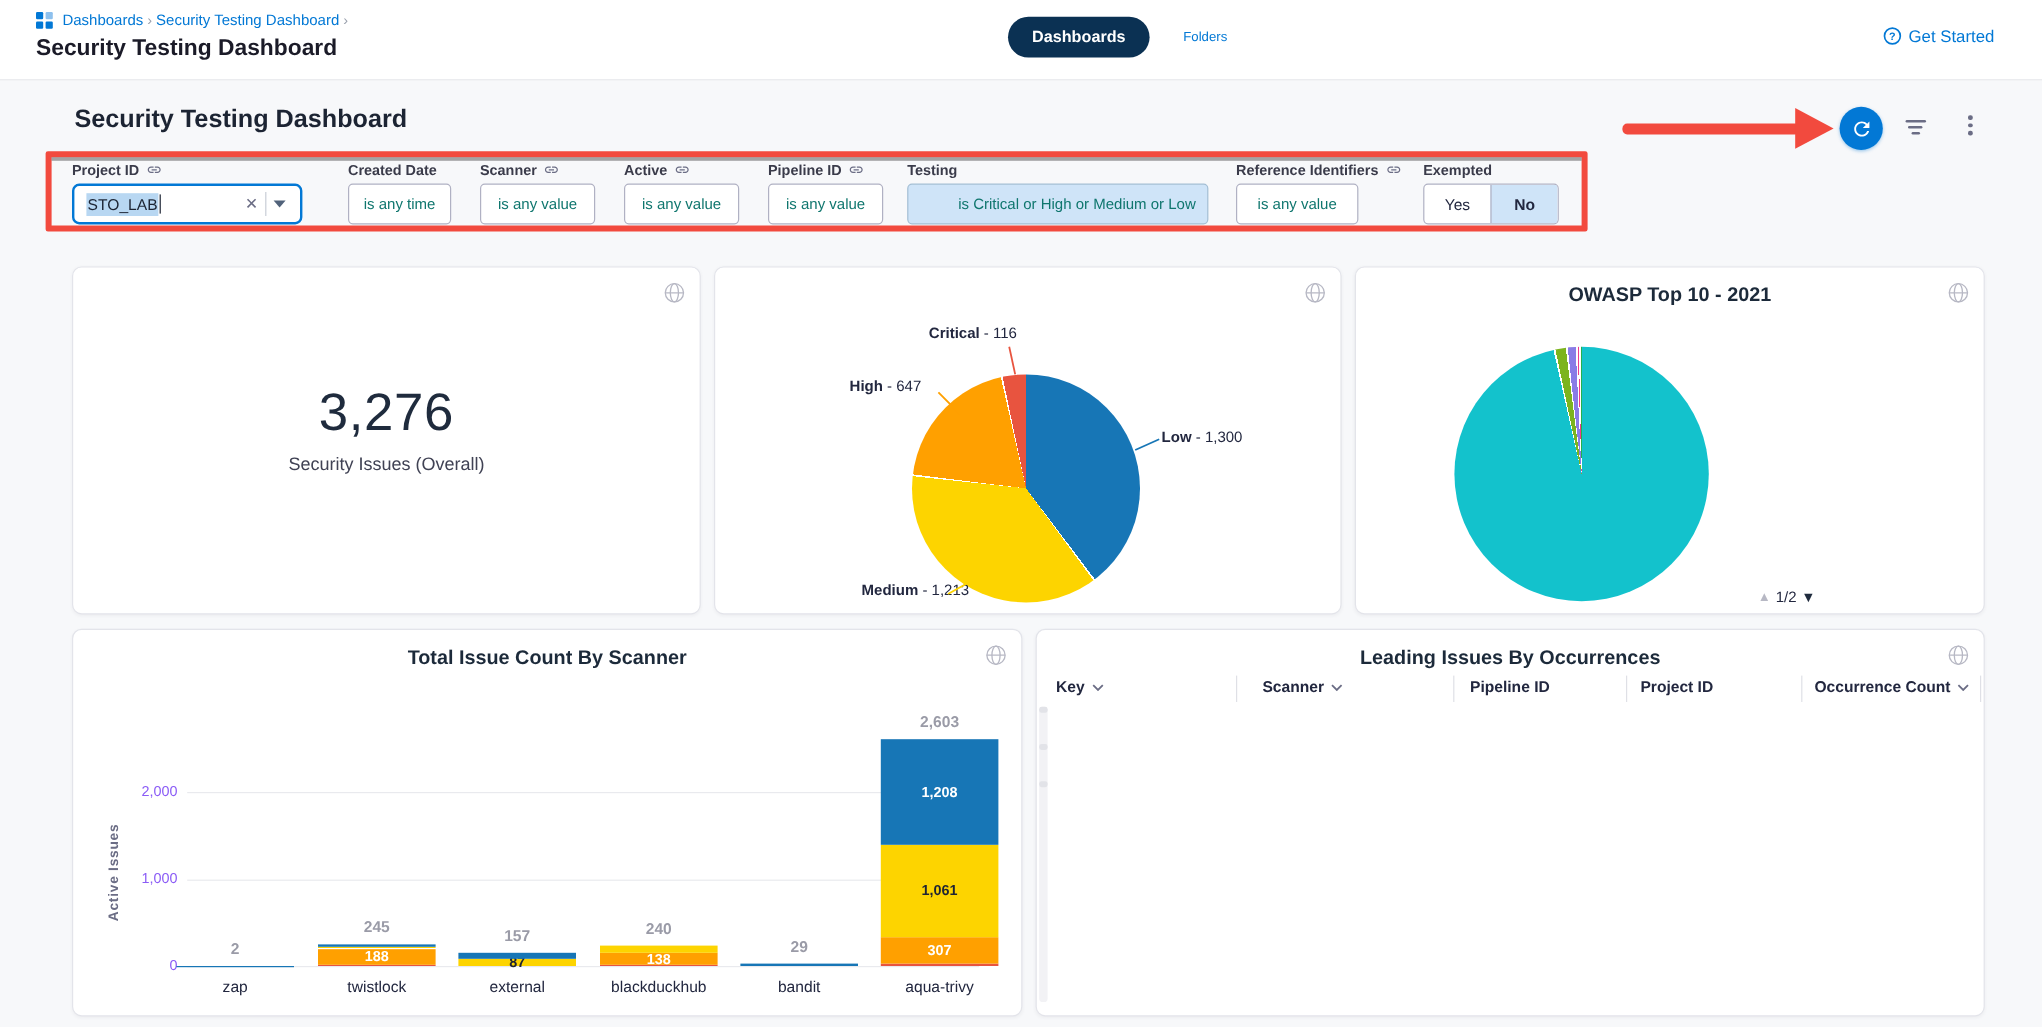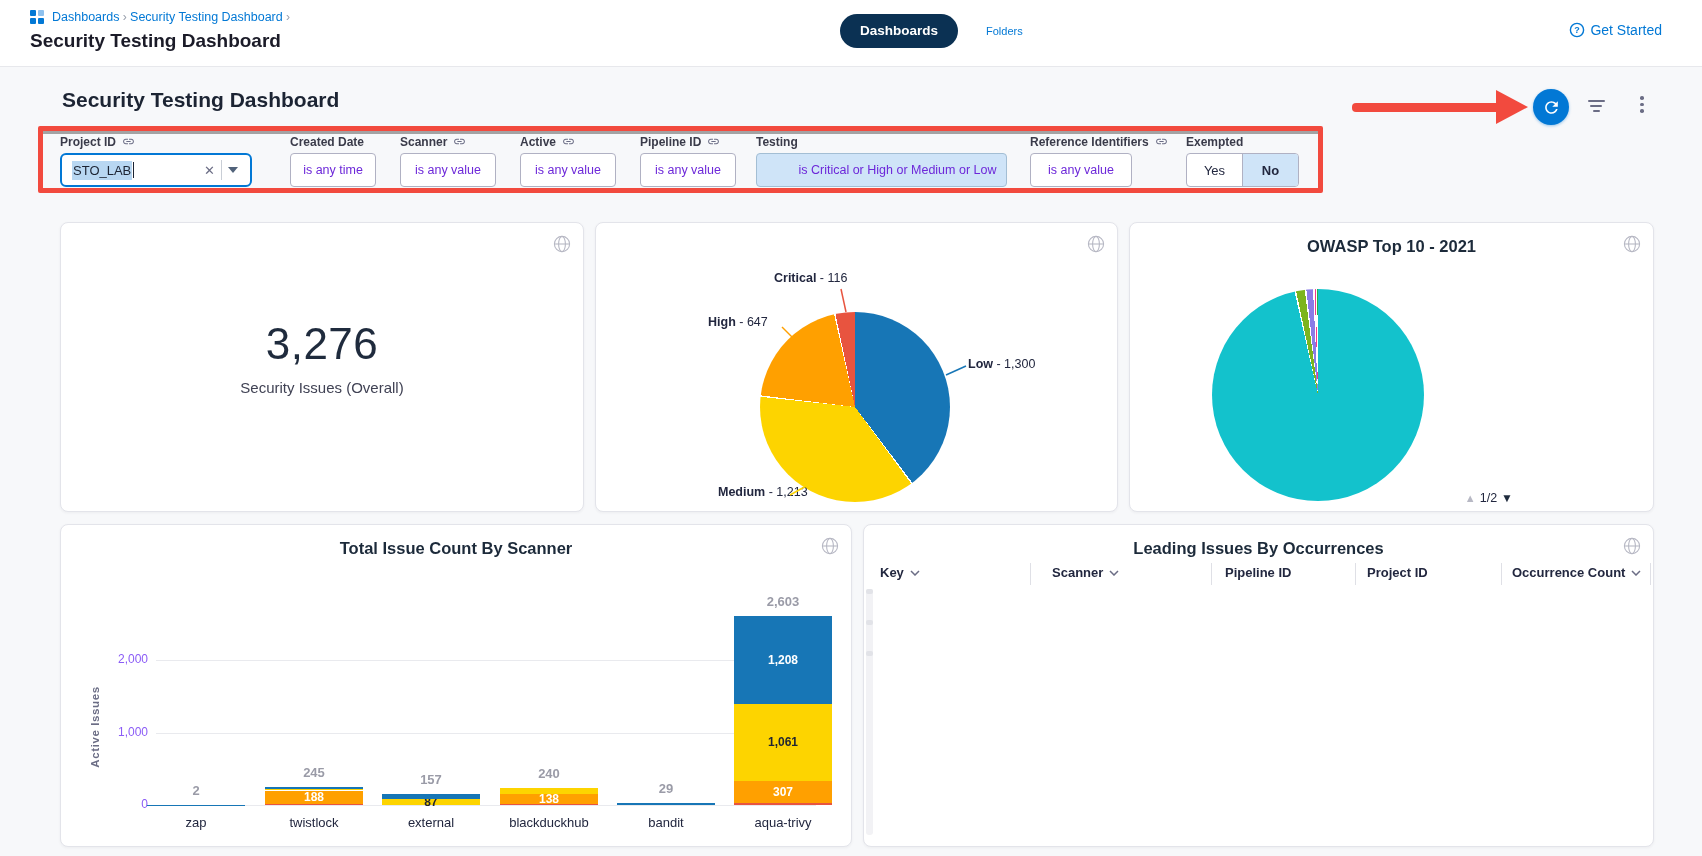--- a/index.html
+++ b/index.html
@@ -32,21 +32,21 @@
   .kebab i{display:block;width:3.5px;height:3.5px;border-radius:50%;background:#6b6d85;margin:0 auto 3px;}
   
   .anno-box{position:absolute;left:38px;top:126px;width:1285px;height:67px;border:5px solid #f24a3e;border-radius:2px;box-sizing:border-box;pointer-events:none;z-index:5;}
   .anno-box::after{content:"";position:absolute;left:0;top:0;width:100%;height:3px;background:rgba(60,60,60,.45);}
   .arrow-shaft{position:absolute;left:1352px;top:103px;width:148px;height:9px;background:#f24a3e;border-radius:4px;z-index:6;}
   .arrow-head{position:absolute;left:1496px;top:90px;width:0;height:0;border-left:32px solid #f24a3e;border-top:17px solid transparent;border-bottom:17px solid transparent;z-index:6;}
   
   .fgroup{position:absolute;top:134px;z-index:3;}
   .f-label-row{display:flex;align-items:center;gap:6px;height:15px;margin-bottom:4px;}
   .f-label{font-size:12px;font-weight:600;color:#3a3b4a;white-space:nowrap;}
-  .fbtn{height:34px;box-sizing:border-box;border:1px solid #b0b1c3;border-radius:4px;background:#fff;display:flex;align-items:center;justify-content:center;font-size:12.5px;color:#6d28d9;cursor:pointer;white-space:nowrap;}
+  .fbtn{height:34px;box-sizing:border-box;border:1px solid #b0b1c3;border-radius:4px;background:#fff;display:flex;align-items:center;justify-content:center;font-size:12.5px;color:#0f766e;cursor:pointer;white-space:nowrap;}
   .fbtn.selected{background:#cfe4f8;border-color:#a3bed4;}
   .combo{height:34px;box-sizing:border-box;border:2px solid #0278d5;border-radius:6px;background:#fff;display:flex;align-items:center;padding:0 6px 0 10px;cursor:text;}
   .combo .sel{background:#b8d7f2;font-size:13px;color:#1c2433;padding:2px 1px;}
   .combo .cursor{width:1px;height:16px;background:#1c2433;margin-left:1px;}
   .combo .x{margin-left:auto;color:#6b6d85;font-size:13px;cursor:pointer;padding:0 6px;}
   .combo .vline{width:1px;height:20px;background:#c9ced6;}
   .combo .caret{width:0;height:0;border-left:5px solid transparent;border-right:5px solid transparent;border-top:6px solid #51627a;margin:0 6px;cursor:pointer;}
   .seg{display:flex;height:34px;box-sizing:border-box;border:1px solid #b0b1c3;border-radius:4px;overflow:hidden;background:#fff;width:113px;}
   .seg span{flex:1;display:flex;align-items:center;justify-content:center;font-size:13px;cursor:pointer;color:#22273f;}
   .seg span.on{background:#cfe4f8;font-weight:600;}

